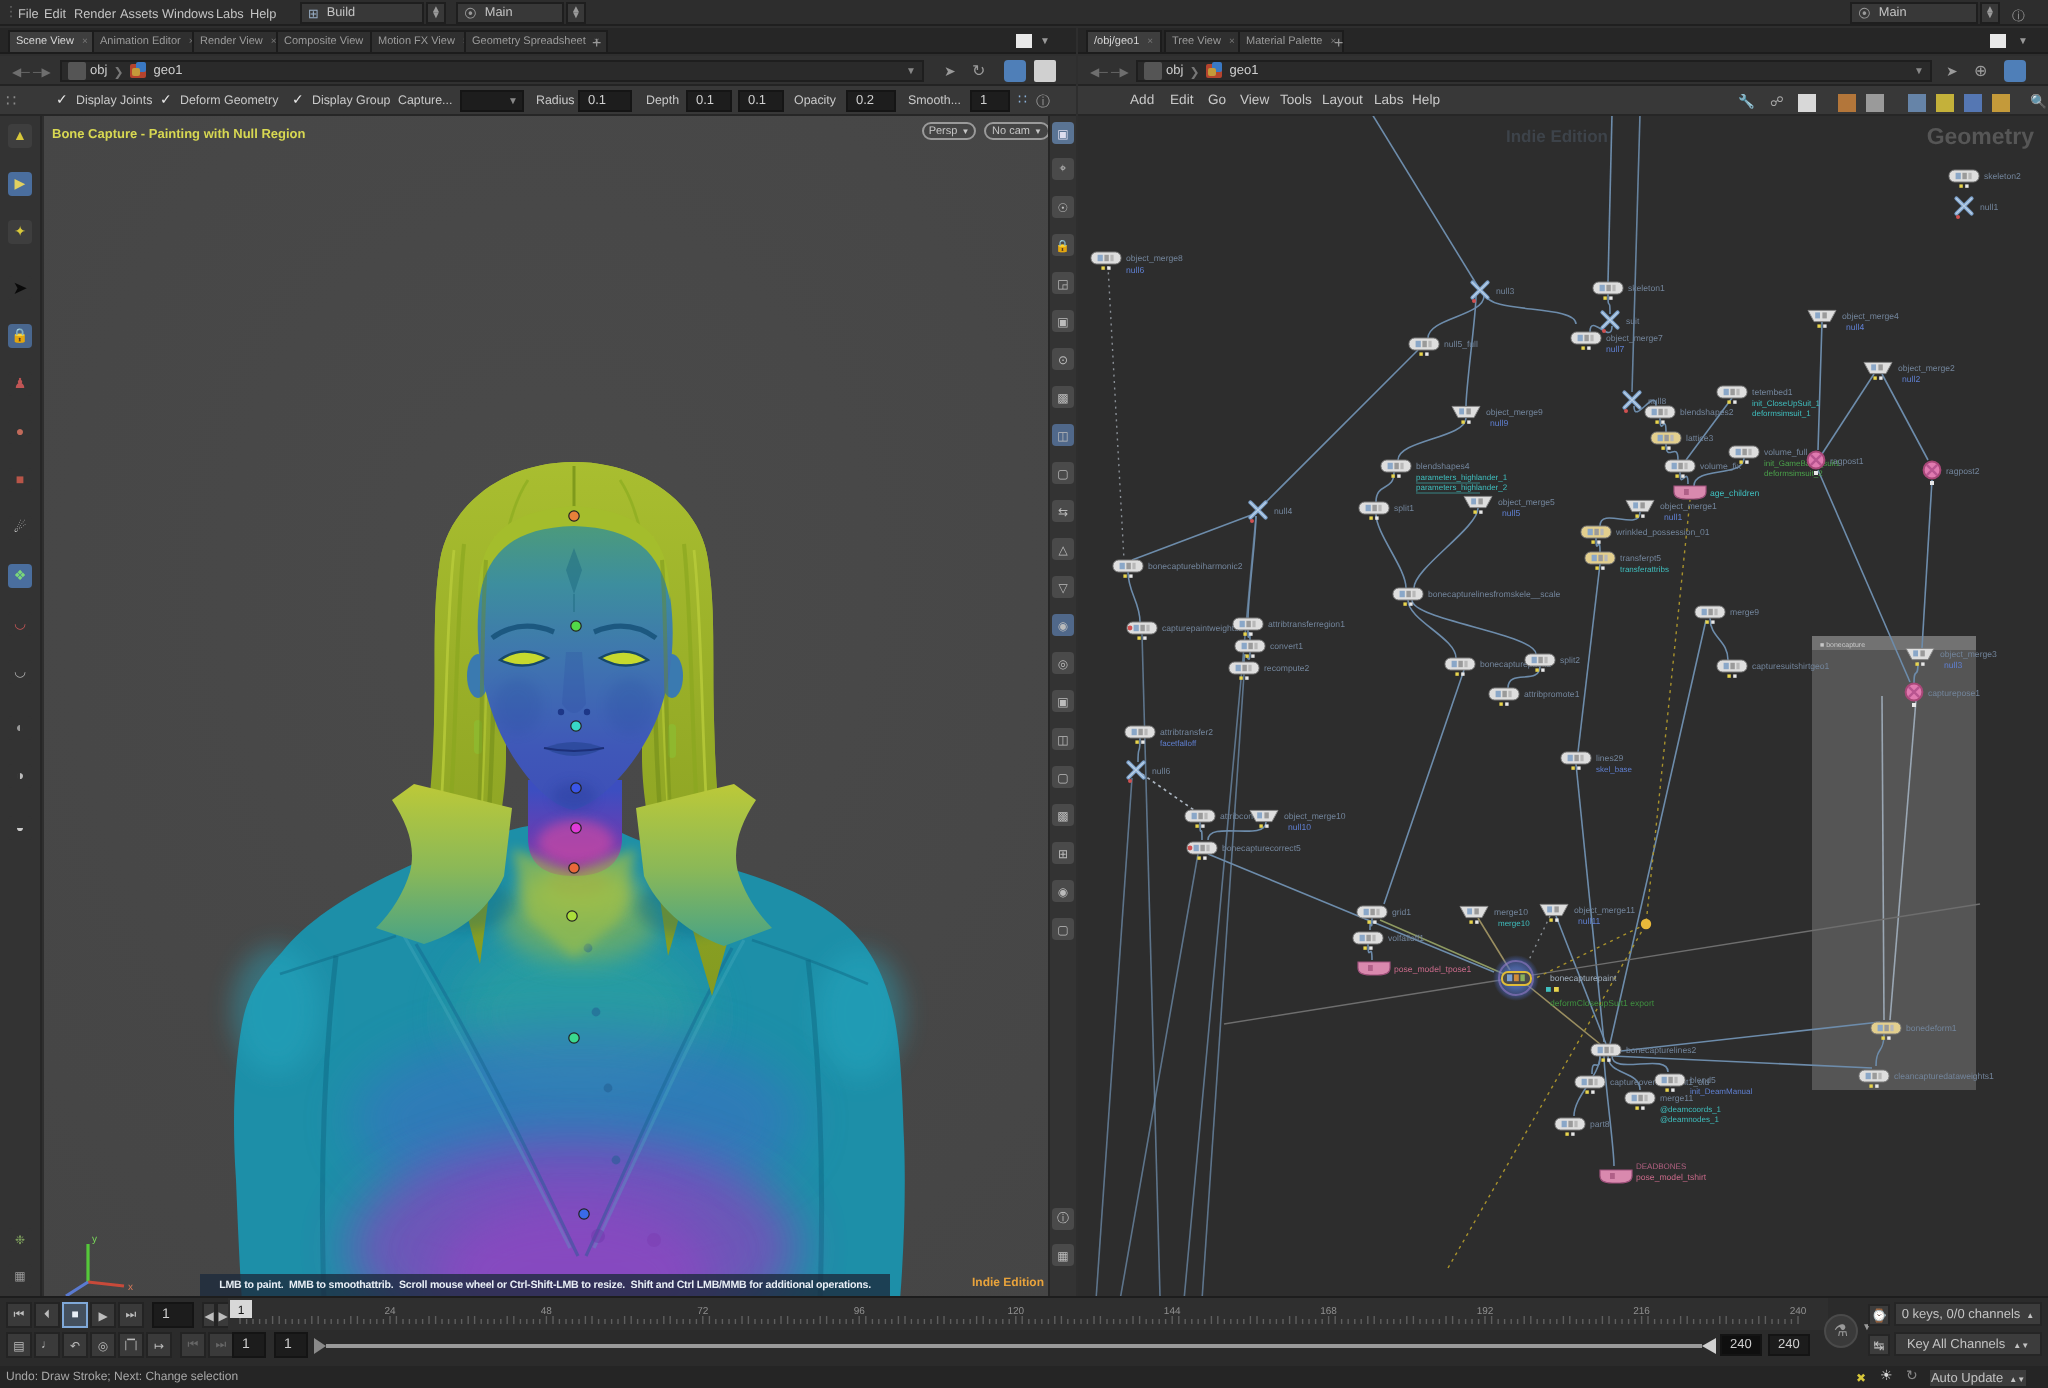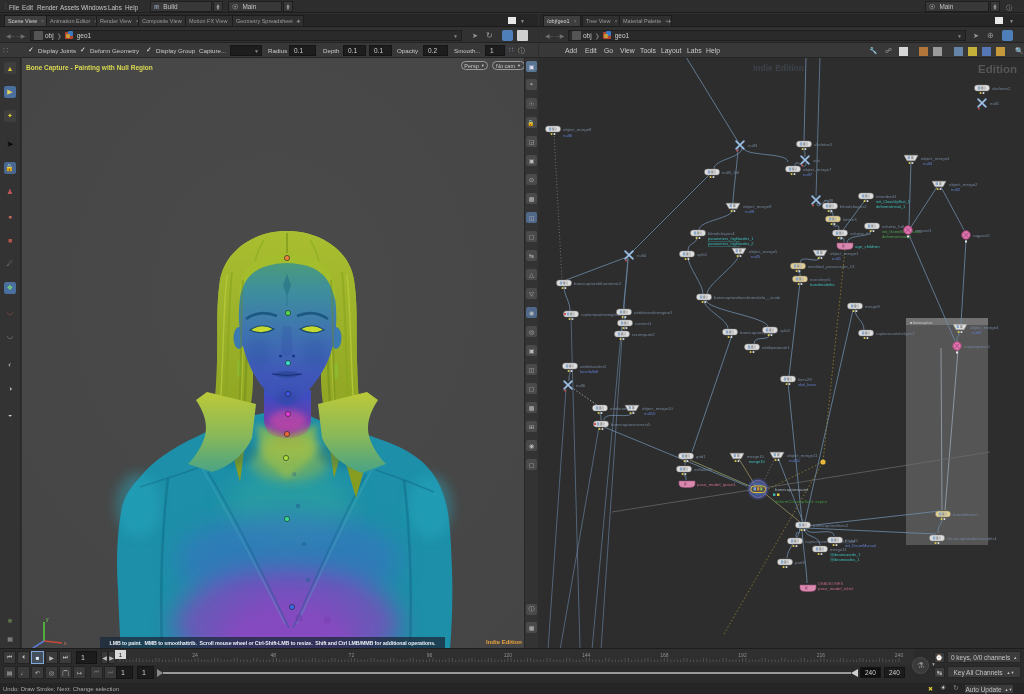--- a/index.html
+++ b/index.html
@@ -405,21 +405,21 @@
   <div class="m" style="left:415px;"><span style="display:inline-block;width:9px;height:9px;background:#6684a8;"></span></div>
   <div class="m" style="left:429px;"><span style="display:inline-block;width:9px;height:9px;background:#c4b13a;"></span></div>
   <div class="m" style="left:443px;"><span style="display:inline-block;width:9px;height:9px;background:#5577b3;"></span></div>
   <div class="m" style="left:457px;"><span style="display:inline-block;width:9px;height:9px;background:#c49a3a;"></span></div>
   <div class="m" style="left:476px;color:#c8c8c8;">🔍</div>
   <div class="m" style="left:470px;"></div>
 </div>
 
 <div id="netcanvas" class="abs">
   <div id="indie2">Indie Edition</div>
-  <div id="geotxt">Edition</div>
+  <div id="geotxt">Geometry</div>
   <svg width="485" height="590" viewBox="0 0 485 590" style="position:absolute;left:0;top:0;">
         <defs>
           <radialGradient id="halo" cx="50%" cy="50%" r="50%">
             <stop offset="0%" stop-color="#8f7fd8" stop-opacity="0.75"></stop>
             <stop offset="45%" stop-color="#5577cc" stop-opacity="0.7"></stop>
             <stop offset="80%" stop-color="#4a66bb" stop-opacity="0.45"></stop>
             <stop offset="100%" stop-color="#4a66bb" stop-opacity="0"></stop>
           </radialGradient>
         </defs>
         <g transform="translate(-539,-58)" font-family="Liberation Sans">

